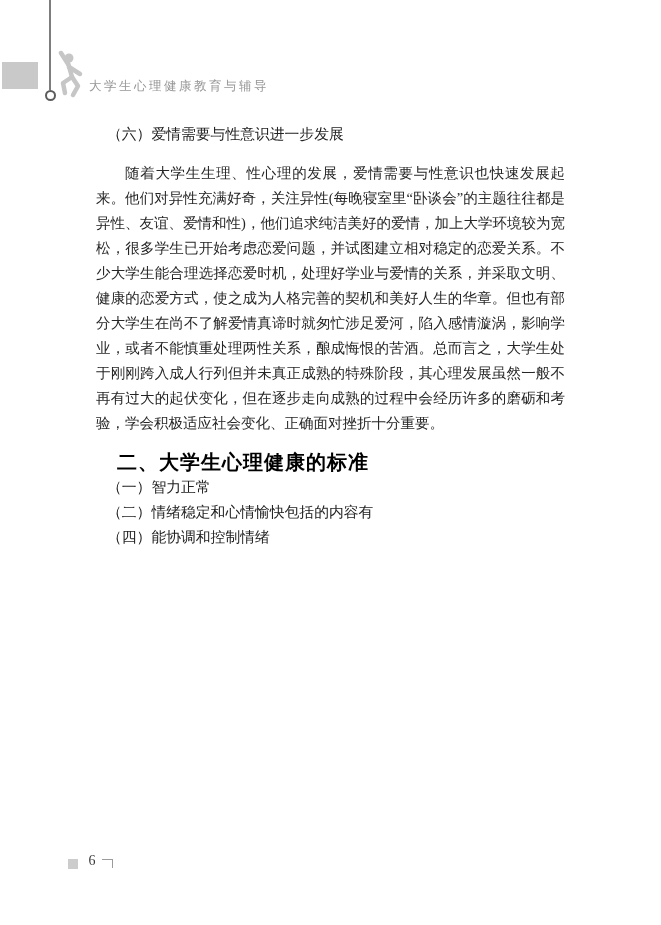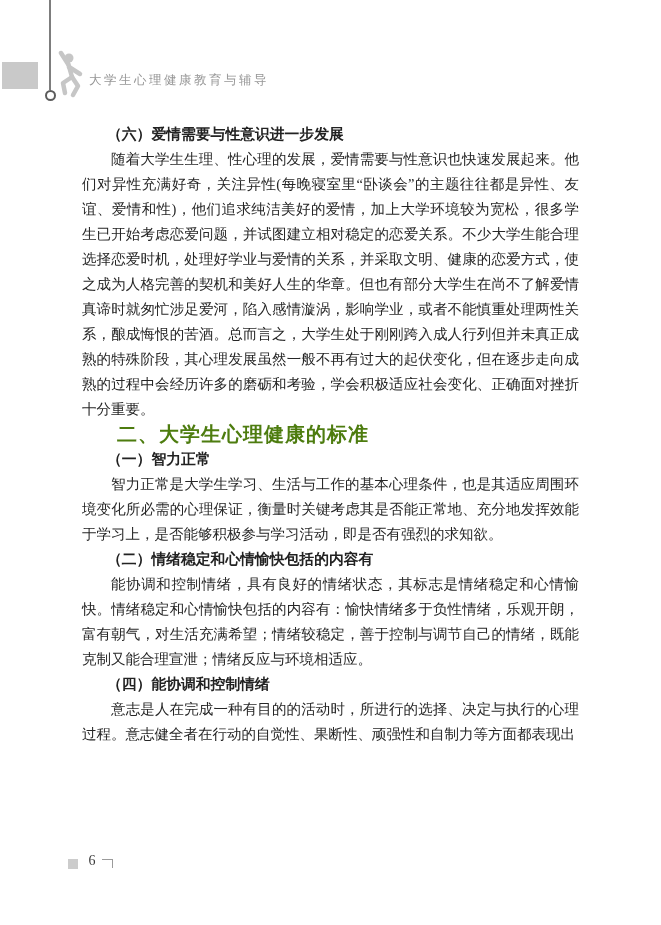--- a/index.html
+++ b/index.html
@@ -23,50 +23,50 @@
   }
   .corner-square {
     position:absolute; left:2px; top:62px;
     width:36px; height:27px; background:#c9c9c9;
   }
   .climber {
     position:absolute; left:56px; top:50px;
     width:30px; height:50px;
   }
   .running-header {
-    position:absolute; left:89px; top:72px;
+    position:absolute; left:89px; top:78px;
     font-size:12.5px; letter-spacing:2.5px;
     color:#969696;
     font-family:"Liberation Serif","DejaVu Serif",serif;
     white-space:nowrap;
   }
 
   
   .content {
     position:absolute; left:82px; top:122px;
     width:497px;
     color:#262626;
     font-size:14.5px; line-height:25px;
     text-align:justify;
     text-justify:inter-character;
   }
   .para {
-    margin:0; text-indent:2em;
+    margin:14px; text-indent:2em;
   }
   .subheading {
     margin:0; padding-left:25px;
     font-family:"Liberation Sans","DejaVu Sans",sans-serif;
-    font-weight:700; font-size:14.8px;
+    font-weight:400; font-size:14.8px;
     color:#222222; text-align:left;
   }
   .chapter-heading {
     margin:0; padding-left:35px;
     font-family:"Liberation Sans","DejaVu Sans",sans-serif;
     font-weight:700; font-size:20px; line-height:25px;
-    color:#4d7c0f; text-align:left;
+    color:#000000; text-align:left;
     letter-spacing:1px;
     white-space:nowrap;
   }
 
   
   .footer-square {
     position:absolute; left:68px; top:859px;
     width:10px; height:10px; background:#cccccc;
   }
   .page-number {
@@ -100,22 +100,19 @@
   <circle cx="13" cy="8" r="4.5" fill="#c6c6c6"></circle>
 </svg>
 
 <div class="running-header">大学生心理健康教育与辅导</div>
 
 <div class="content">
   <h4 class="subheading">（六）爱情需要与性意识进一步发展</h4>
   <p class="para">随着大学生生理、性心理的发展，爱情需要与性意识也快速发展起来。他们对异性充满好奇，关注异性(每晚寝室里“卧谈会”的主题往往都是异性、友谊、爱情和性)，他们追求纯洁美好的爱情，加上大学环境较为宽松，很多学生已开始考虑恋爱问题，并试图建立相对稳定的恋爱关系。不少大学生能合理选择恋爱时机，处理好学业与爱情的关系，并采取文明、健康的恋爱方式，使之成为人格完善的契机和美好人生的华章。但也有部分大学生在尚不了解爱情真谛时就匆忙涉足爱河，陷入感情漩涡，影响学业，或者不能慎重处理两性关系，酿成悔恨的苦酒。总而言之，大学生处于刚刚跨入成人行列但并未真正成熟的特殊阶段，其心理发展虽然一般不再有过大的起伏变化，但在逐步走向成熟的过程中会经历许多的磨砺和考验，学会积极适应社会变化、正确面对挫折十分重要。</p>
   <h2 class="chapter-heading">二、大学生心理健康的标准</h2>
   <h4 class="subheading">（一）智力正常</h4>
-  <p class="para">智力正常是大学生学习、生活与工作的基本心理条件，也是其适应周围环境变化所必需的心理保证，衡量时关键考虑其是否能正常地、充分地发挥效能于学习上，是否能够积极参与学习活动，即是否有强烈的求知欲。</p>
   <h4 class="subheading">（二）情绪稳定和心情愉快包括的内容有</h4>
-  <p class="para">能协调和控制情绪，具有良好的情绪状态，其标志是情绪稳定和心情愉快。情绪稳定和心情愉快包括的内容有：愉快情绪多于负性情绪，乐观开朗，富有朝气，对生活充满希望；情绪较稳定，善于控制与调节自己的情绪，既能克制又能合理宣泄；情绪反应与环境相适应。</p>
   <h4 class="subheading">（四）能协调和控制情绪</h4>
-  <p class="para">意志是人在完成一种有目的的活动时，所进行的选择、决定与执行的心理过程。意志健全者在行动的自觉性、果断性、顽强性和自制力等方面都表现出</p>
 </div>
 
 <div class="footer-square"></div>
 <div class="page-number">6</div>
 <div class="footer-bracket"></div>
 
 </body></html>

